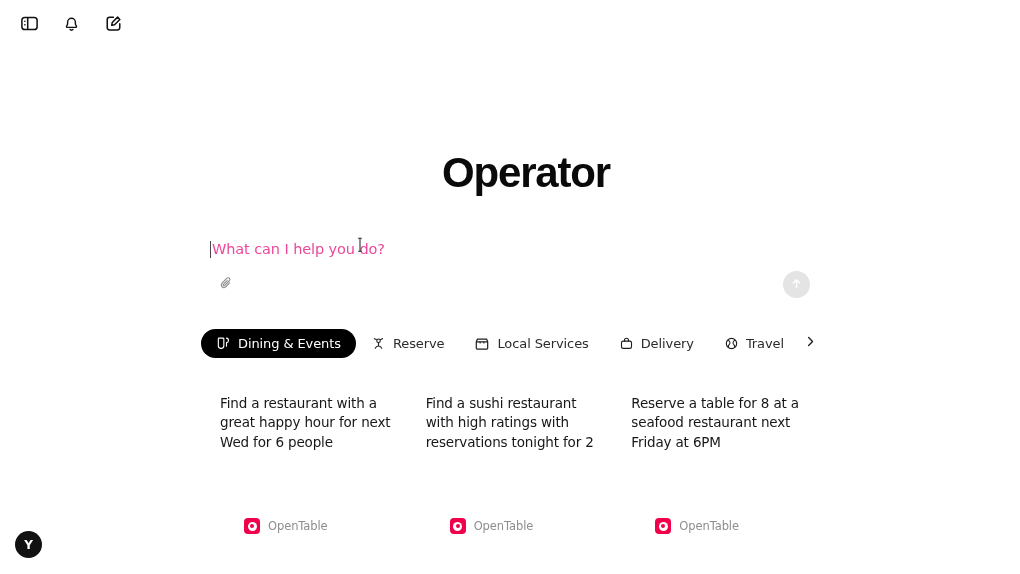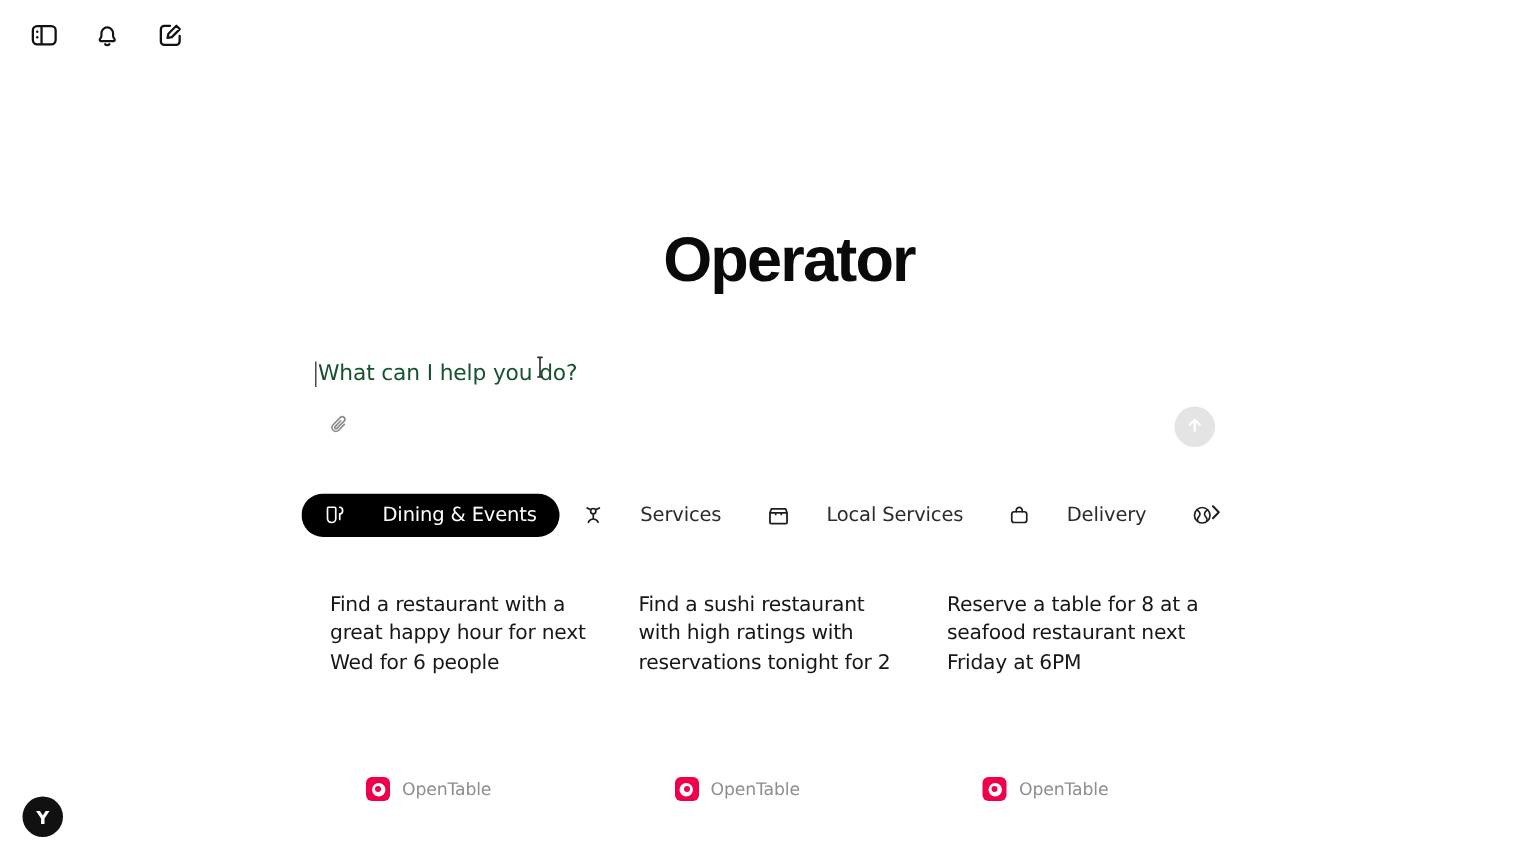--- a/index.html
+++ b/index.html
@@ -85,21 +85,21 @@
   }
   .caret {
     width: 1px;
     height: 17px;
     background: #4a4a4a;
     margin-right: 1px;
   }
   .placeholder {
     font-size: 14.5px;
     line-height: 20px;
-    color: #14532d;
+    color: #ec4899;
     white-space: nowrap;
     font-family: "DejaVu Sans", sans-serif;
     letter-spacing: -0.1px;
   }
   .ibeam {
     position: absolute;
     left: 154px;
     top: 9px;
     width: 9px;
     height: 16px;
@@ -143,21 +143,21 @@
     top: 329px;
     width: 615px;
     height: 29px;
     display: flex;
     align-items: center;
     overflow: hidden;
   }
   .chip {
     display: flex;
     align-items: center;
-    gap: 24px;
+    gap: 7px;
     height: 29px;
     padding: 0 15px;
     border-radius: 16px;
     font-size: 13px;
     color: #2b2b2b;
     white-space: nowrap;
     cursor: pointer;
     border: none;
     background: transparent;
     flex: 0 0 auto;
@@ -360,21 +360,21 @@
 
     <button class="chip">
       <span>
         <svg width="15" height="15" viewBox="0 0 18 18" fill="none">
           <circle cx="9" cy="5.7" r="2.1" stroke="#1d1d1d" stroke-width="1.35"></circle>
           <path d="M9 7.9v3.4" stroke="#1d1d1d" stroke-width="1.35" stroke-linecap="round"></path>
           <path d="M5.1 14.6c.7-1.6 2.2-2.6 3.9-2.6s3.2 1 3.9 2.6" stroke="#1d1d1d" stroke-width="1.35" stroke-linecap="round"></path>
           <path d="M6.4 4.3L4.1 3.2M11.6 4.3l2.3-1.1" stroke="#1d1d1d" stroke-width="1.35" stroke-linecap="round"></path>
         </svg>
       </span>
-      <span>Services</span>
+      <span>Reserve</span>
     </button>
 
     <button class="chip">
       <span>
         <svg width="16" height="16" viewBox="0 0 18 18" fill="none">
           <path d="M2.6 6.6h12.8v7.2c0 .5-.4.9-.9.9H3.5c-.5 0-.9-.4-.9-.9V6.6z" stroke="#1d1d1d" stroke-width="1.35" stroke-linejoin="round"></path>
           <path d="M2.6 6.6l1.1-3h10.6l1.1 3" stroke="#1d1d1d" stroke-width="1.35" stroke-linejoin="round"></path>
           <path d="M6.9 6.6v1.9M11.1 6.6v1.9" stroke="#1d1d1d" stroke-width="1.2"></path>
         </svg>
       </span>

